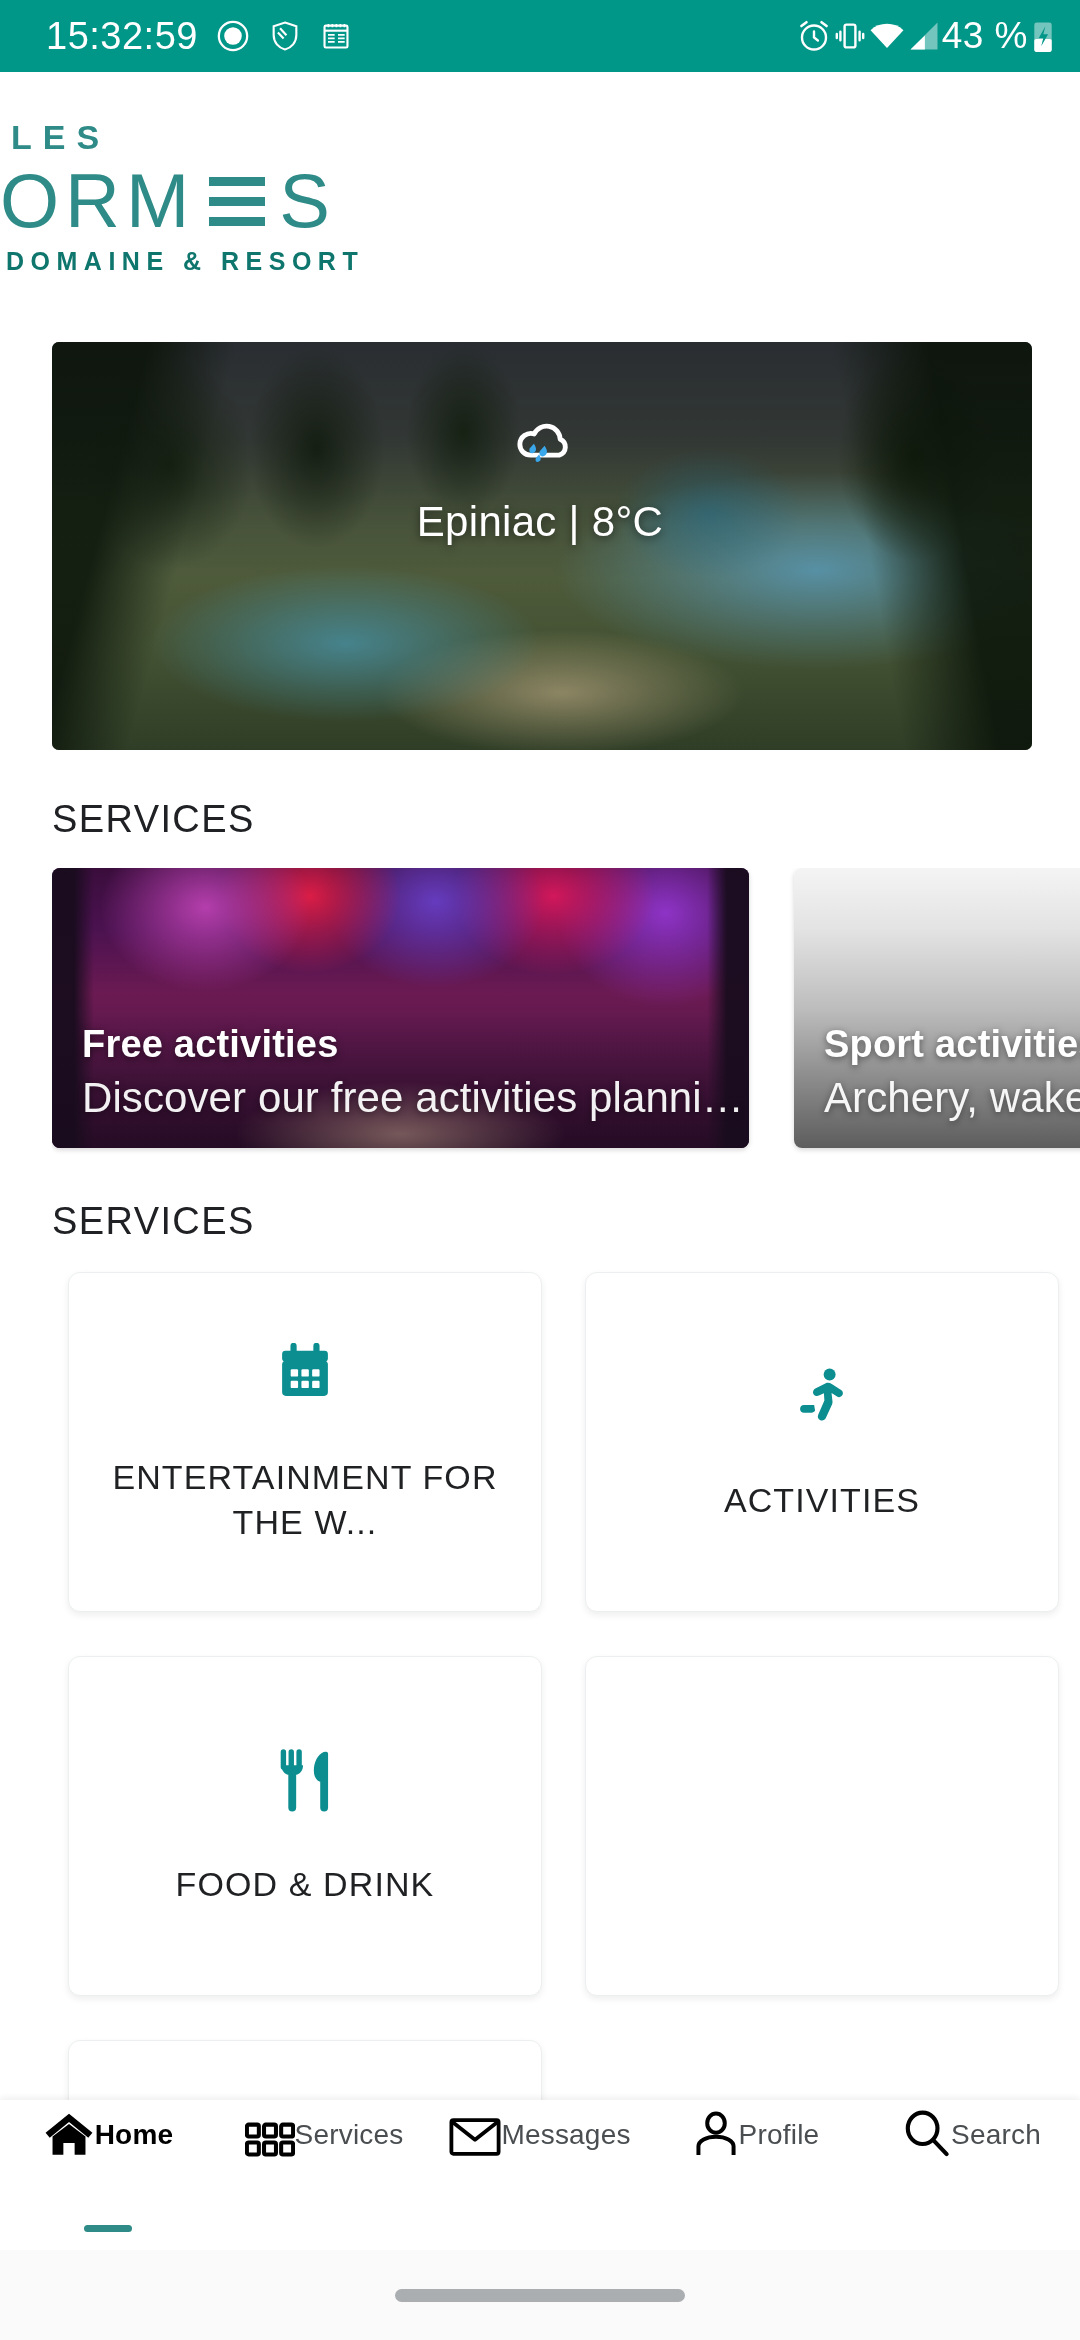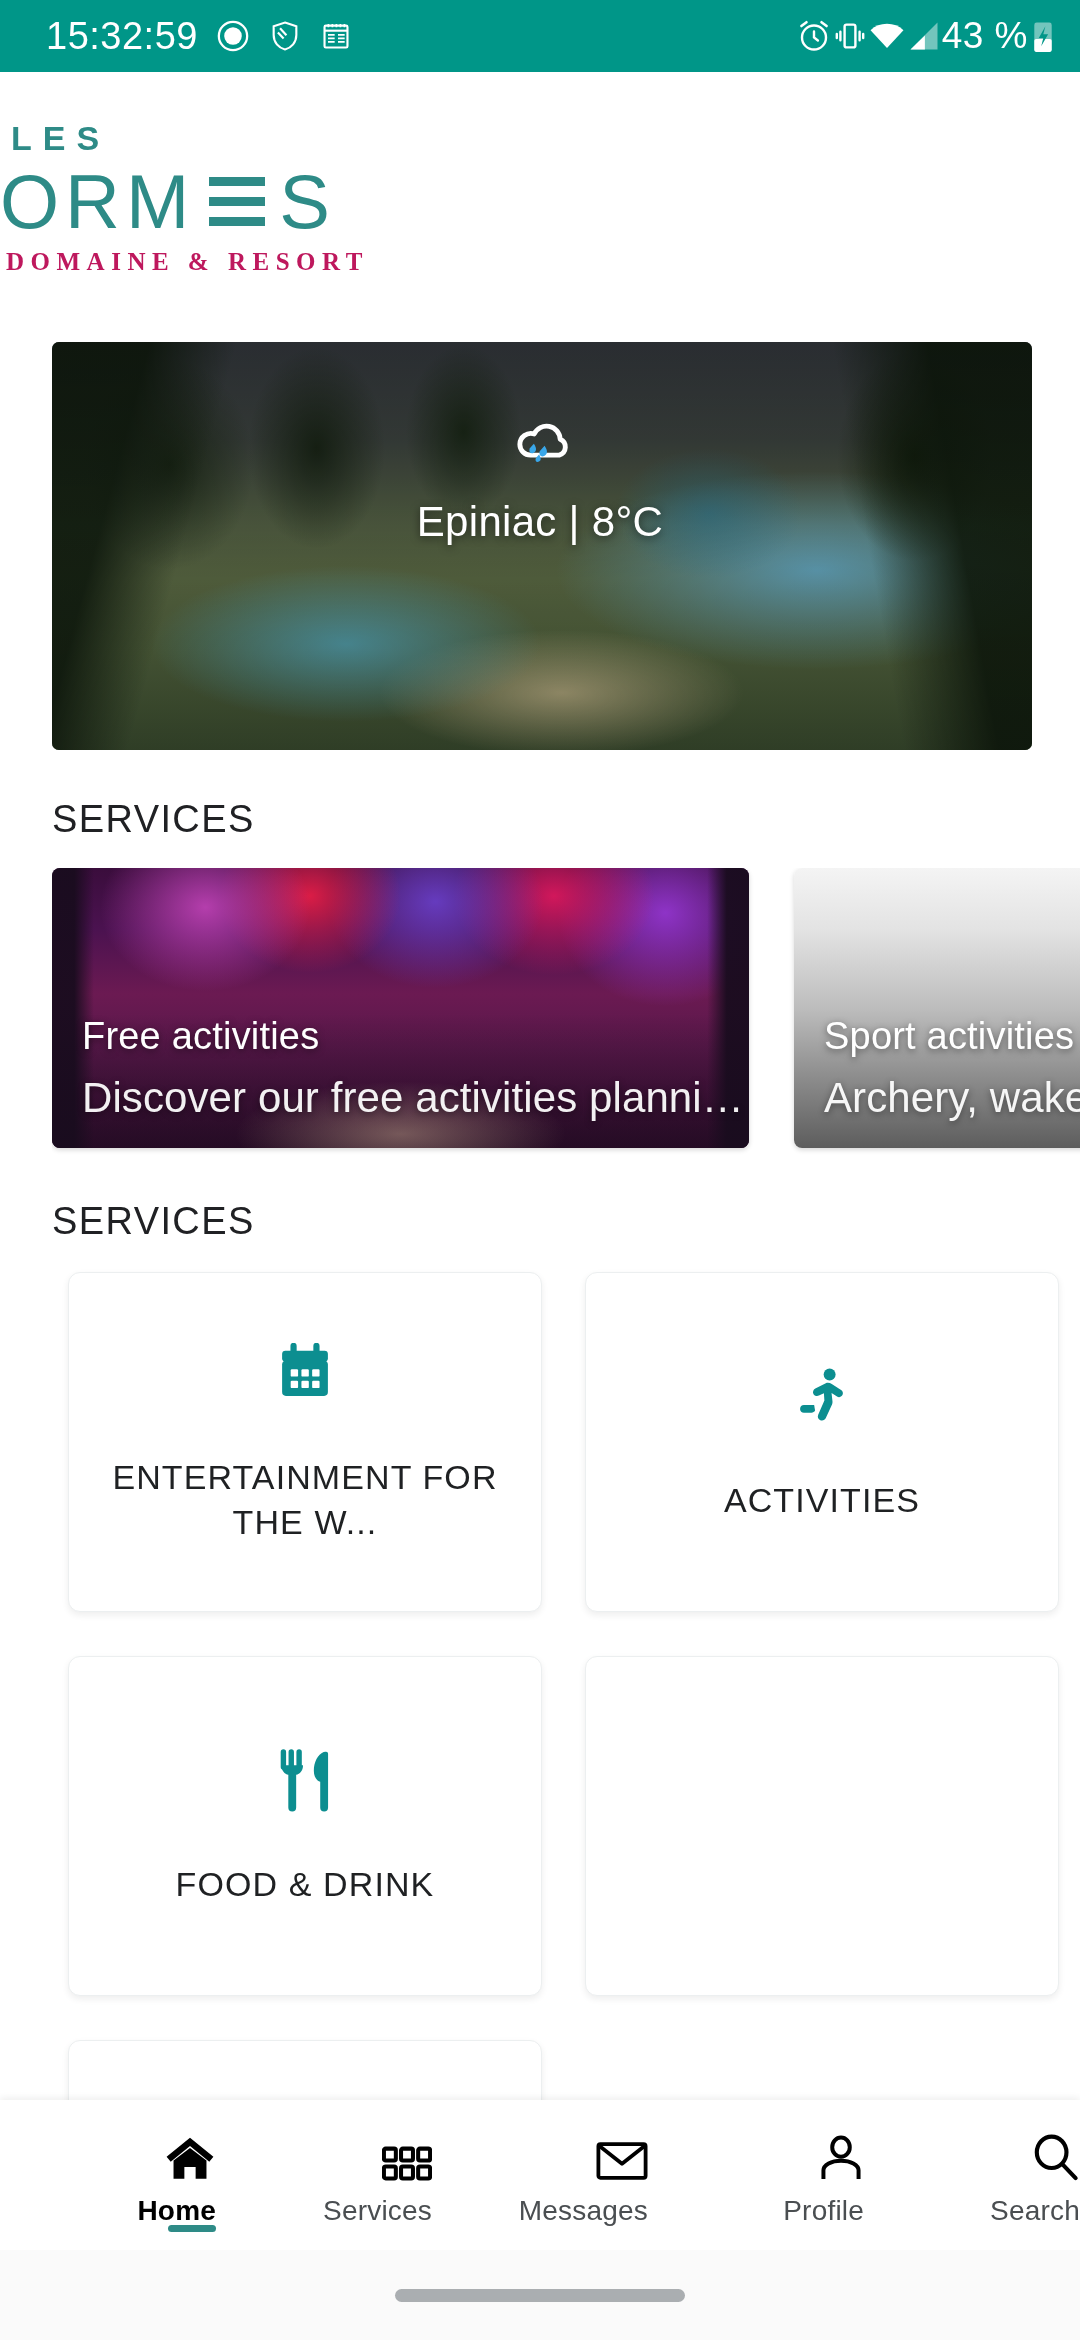--- a/index.html
+++ b/index.html
@@ -35,21 +35,21 @@
   }
   .logo-ormes {
     display: flex; align-items: center; gap: 10px;
     font-size: 76px; letter-spacing: 6px; color: #2e8b87; font-weight: 400;
     line-height: 1;
   }
   .logo-ebars { display: inline-flex; flex-direction: column; gap: 11px; padding: 0 4px; }
   .logo-ebars i { display: block; width: 56px; height: 9px; background: #2e8b87; }
   .logo-sub {
     margin-top: 8px; font-size: 25px; letter-spacing: 6.5px;
-    color: #be185d; font-weight: 700; padding-left: 6px; font-family: Liberation Serif, serif;
+    color: #0f766e; font-weight: 700; padding-left: 6px;
   }
 
   
   .weather {
     position: absolute; top: 342px; left: 52px; width: 980px; height: 408px;
     border-radius: 7px; overflow: hidden;
     background:
       radial-gradient(ellipse 420px 160px at 78% 56%, rgba(104,180,214,.85) 0%, rgba(60,110,140,0) 62%),
       radial-gradient(ellipse 300px 120px at 30% 74%, rgba(86,176,200,.8) 0%, rgba(40,90,110,0) 65%),
       radial-gradient(ellipse 260px 90px at 52% 86%, rgba(214,196,150,.75) 0%, rgba(120,105,70,0) 70%),
@@ -111,22 +111,22 @@
       linear-gradient(270deg, rgba(25,12,30,.95) 0 3.2%, rgba(25,12,30,0) 6%),
       radial-gradient(ellipse 220px 70px at 50% 95%, rgba(210,180,150,.45) 0%, rgba(180,150,120,0) 75%),
       linear-gradient(to bottom, rgba(0,0,0,0) 52%, rgba(20,8,22,.55) 100%);
   }
   .card-bg-gray {
     position: absolute; inset: 0;
     background: linear-gradient(to bottom, #f4f4f4 0%, #e3e3e3 22%, #bdbdbd 50%, #8e8e8e 74%, #5d5d5d 100%);
   }
   .card-text { position: absolute; left: 30px; bottom: 26px; right: 18px; z-index: 3; }
   .card-title {
-    color: #fff; font-size: 38px; font-weight: 400; letter-spacing: .2px;
-    text-shadow: 0 2px 7px rgba(0,0,0,.5); white-space: nowrap; margin-bottom: 16px;
+    color: #fff; font-size: 38px; font-weight: 700; letter-spacing: .2px;
+    text-shadow: 0 2px 7px rgba(0,0,0,.5); white-space: nowrap; margin-bottom: 8px;
   }
   .card-sub {
     color: rgba(255,255,255,.94); font-size: 42px; font-weight: 400; letter-spacing: .1px;
     text-shadow: 0 2px 7px rgba(0,0,0,.45); white-space: nowrap;
   }
 
   
   .services-grid {
     position: absolute; top: 1272px; left: 68px; width: 1000px; height: 870px;
     display: grid; grid-template-columns: 474px 474px; grid-auto-rows: 340px;
@@ -143,21 +143,21 @@
     font-size: 34px; color: #1f2123; letter-spacing: 1.1px; line-height: 1.32; font-weight: 400;
   }
 
   
   .bottom-nav {
     position: absolute; left: 0; bottom: 90px; width: 1080px; height: 150px;
     background: #ffffff; display: flex; align-items: center;
     box-shadow: 0 -2px 7px rgba(0,0,0,.07); z-index: 10;
   }
   .nav-item {
-    flex: 1; display: flex; flex-direction: column; align-items: flex-end; justify-content: center;
+    flex: 1; display: flex; flex-direction: row; align-items: flex-start; justify-content: center;
     position: relative; height: 100%; padding-top: 6px;
   }
   .nav-ic { height: 52px; display: flex; align-items: flex-end; justify-content: center; }
   .nav-label { margin-top: 13px; font-size: 28px; color: #4a4e51; letter-spacing: .2px; }
   .nav-item.active .nav-label { color: #000; font-weight: 700; }
   .nav-underline {
     position: absolute; bottom: 18px; width: 48px; height: 7px; border-radius: 4px; background: #2e8b87;
   }
 
   

